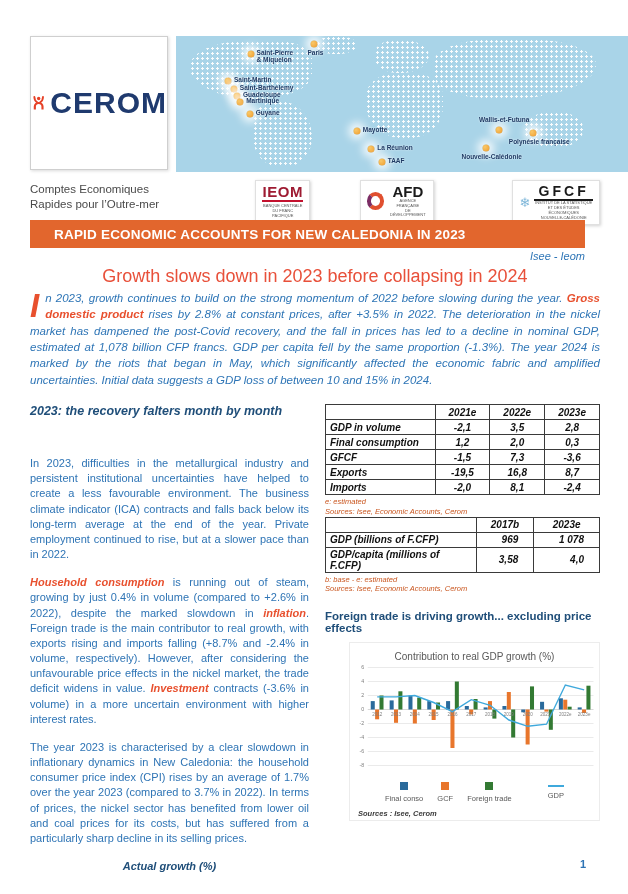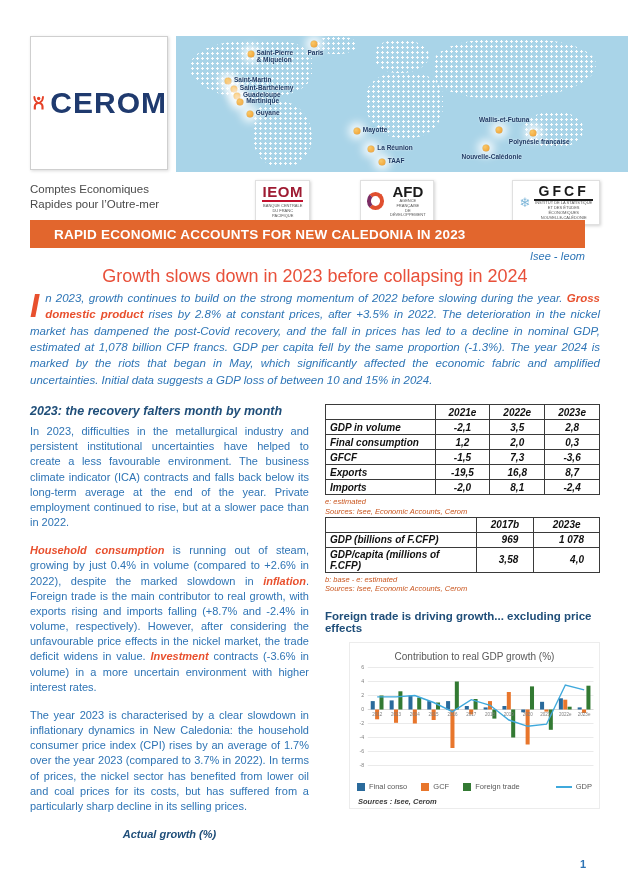--- a/index.html
+++ b/index.html
@@ -54,42 +54,42 @@
            color:#2E75B6; text-align:justify; line-height:1.42; }
   .dropcap { float:left; font-size:33px; font-weight:700; font-style:italic; color:#E8502E;
              line-height:.85; margin:2px 6px 0 0; }
   .accent { color:#E8502E; font-weight:700; font-style:italic; }
 
   
   .columns { position:absolute; top:404px; left:30px; width:570px; display:flex; gap:16px; }
   .col-left { width:284px; }
   .col-right { width:280px; }
 
-  .h-left { font-size:12.5px; font-weight:700; font-style:italic; color:#1F4E79; margin-bottom:6px; }
+  .h-left { font-size:12.5px; font-weight:700; font-style:italic; color:#1F4E79; margin-bottom:38px; }
   .col-left p { font-size:11px; color:#2E74B5; text-align:justify; line-height:1.38; margin-bottom:13px; }
   .left-caption { text-align:center; font-size:11px; font-weight:700; font-style:italic; color:#1F4E79; margin-top:14px;}
 
   
   table { border-collapse:collapse; width:100%; font-style:italic; color:#111; }
   th, td { border:1px solid #3a3a3a; font-size:10px; padding:1px 4px; height:15px; }
   thead th { text-align:center; font-weight:700; }
   td.lbl { font-weight:700; text-align:left; width:40%; }
   .t1 td.num { text-align:center; font-weight:600; }
   .t2 td.lbl { width:55%; }
   .t2 td.num { text-align:right; padding-right:15px; font-weight:600; }
   .note { font-size:7.5px; font-style:italic; color:#C9551E; line-height:1.3; margin-top:2px;}
   .rc-caption { text-align:center; font-size:11.5px; font-weight:700; font-style:italic; color:#17375E;
                 margin:14px 0 12px 0; }
   .rc-heading { text-align:left; font-size:11.5px; font-weight:700; color:#1F4E79; margin:16px 0 8px 0; }
 
   
   .chart-box { border:1px solid #ececec; padding:4px 2px 2px 2px;margin-left:24px; }
   .chart-title { text-align:center; font-size:10px; color:#595959; margin:4px 0 2px 0;}
   .legend { display:flex; justify-content:center; align-items:center; gap:14px; margin-top:2px; }
-  .legend .item { display:flex; align-items:center; gap:4px; font-size:7.5px; color:#595959; }
+  .legend .item { display:flex; align-items:center; gap:4px; font-size:7.5px; color:#595959;flex-direction:column; }
   .legend .sw { width:8px; height:8px; }
   .legend .ln { width:16px; height:2px; }
   .legend .item.gdp { margin-left:22px; }
   .chart-src { font-size:7.5px; font-style:italic; font-weight:600; color:#3a3a3a; margin:6px 0 0 6px; }
 
   .page-num { position:absolute; right:42px; bottom:24px; font-size:11px; font-weight:700; color:#2E74B5; }
 </style>
 </head>
 <body>
 

